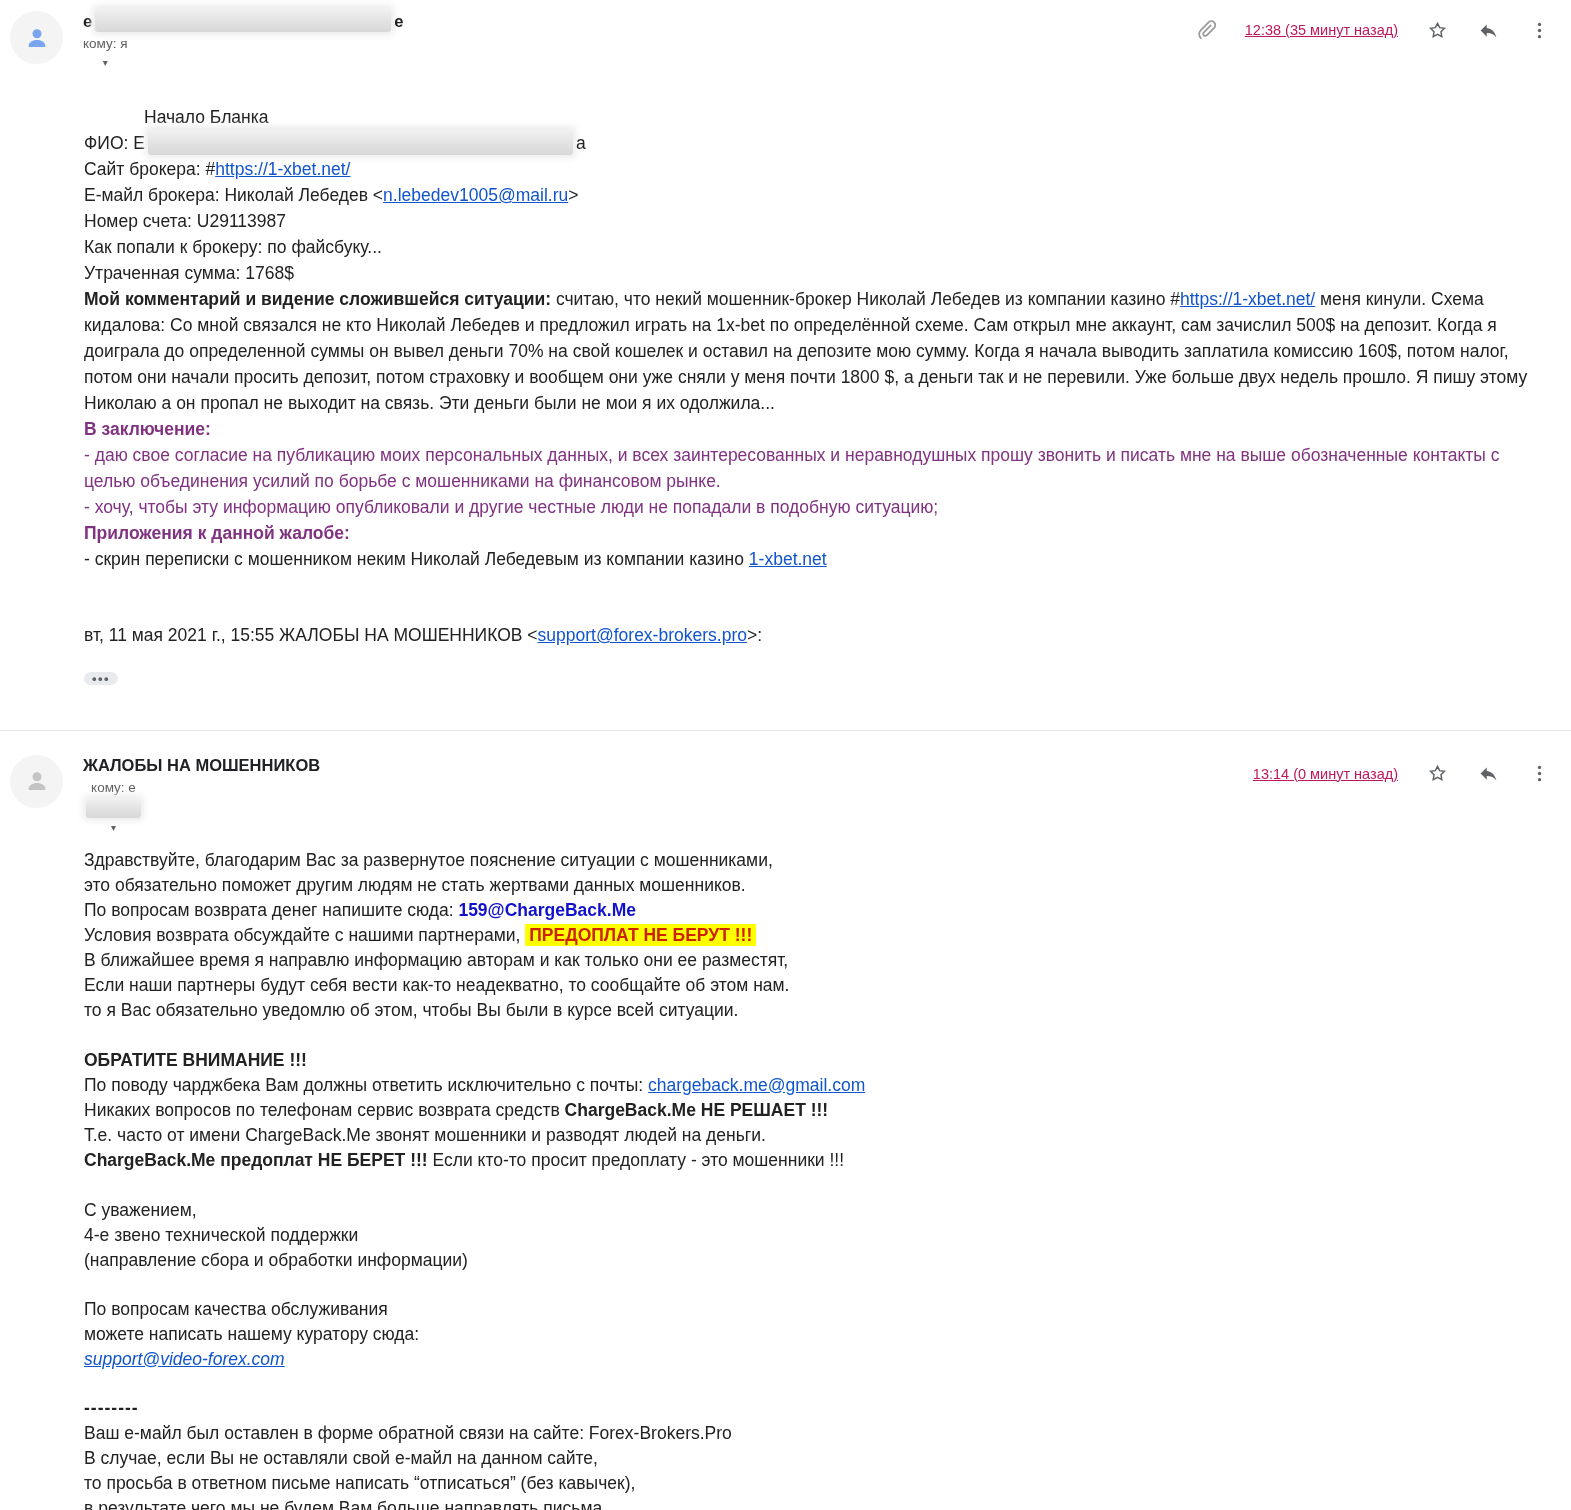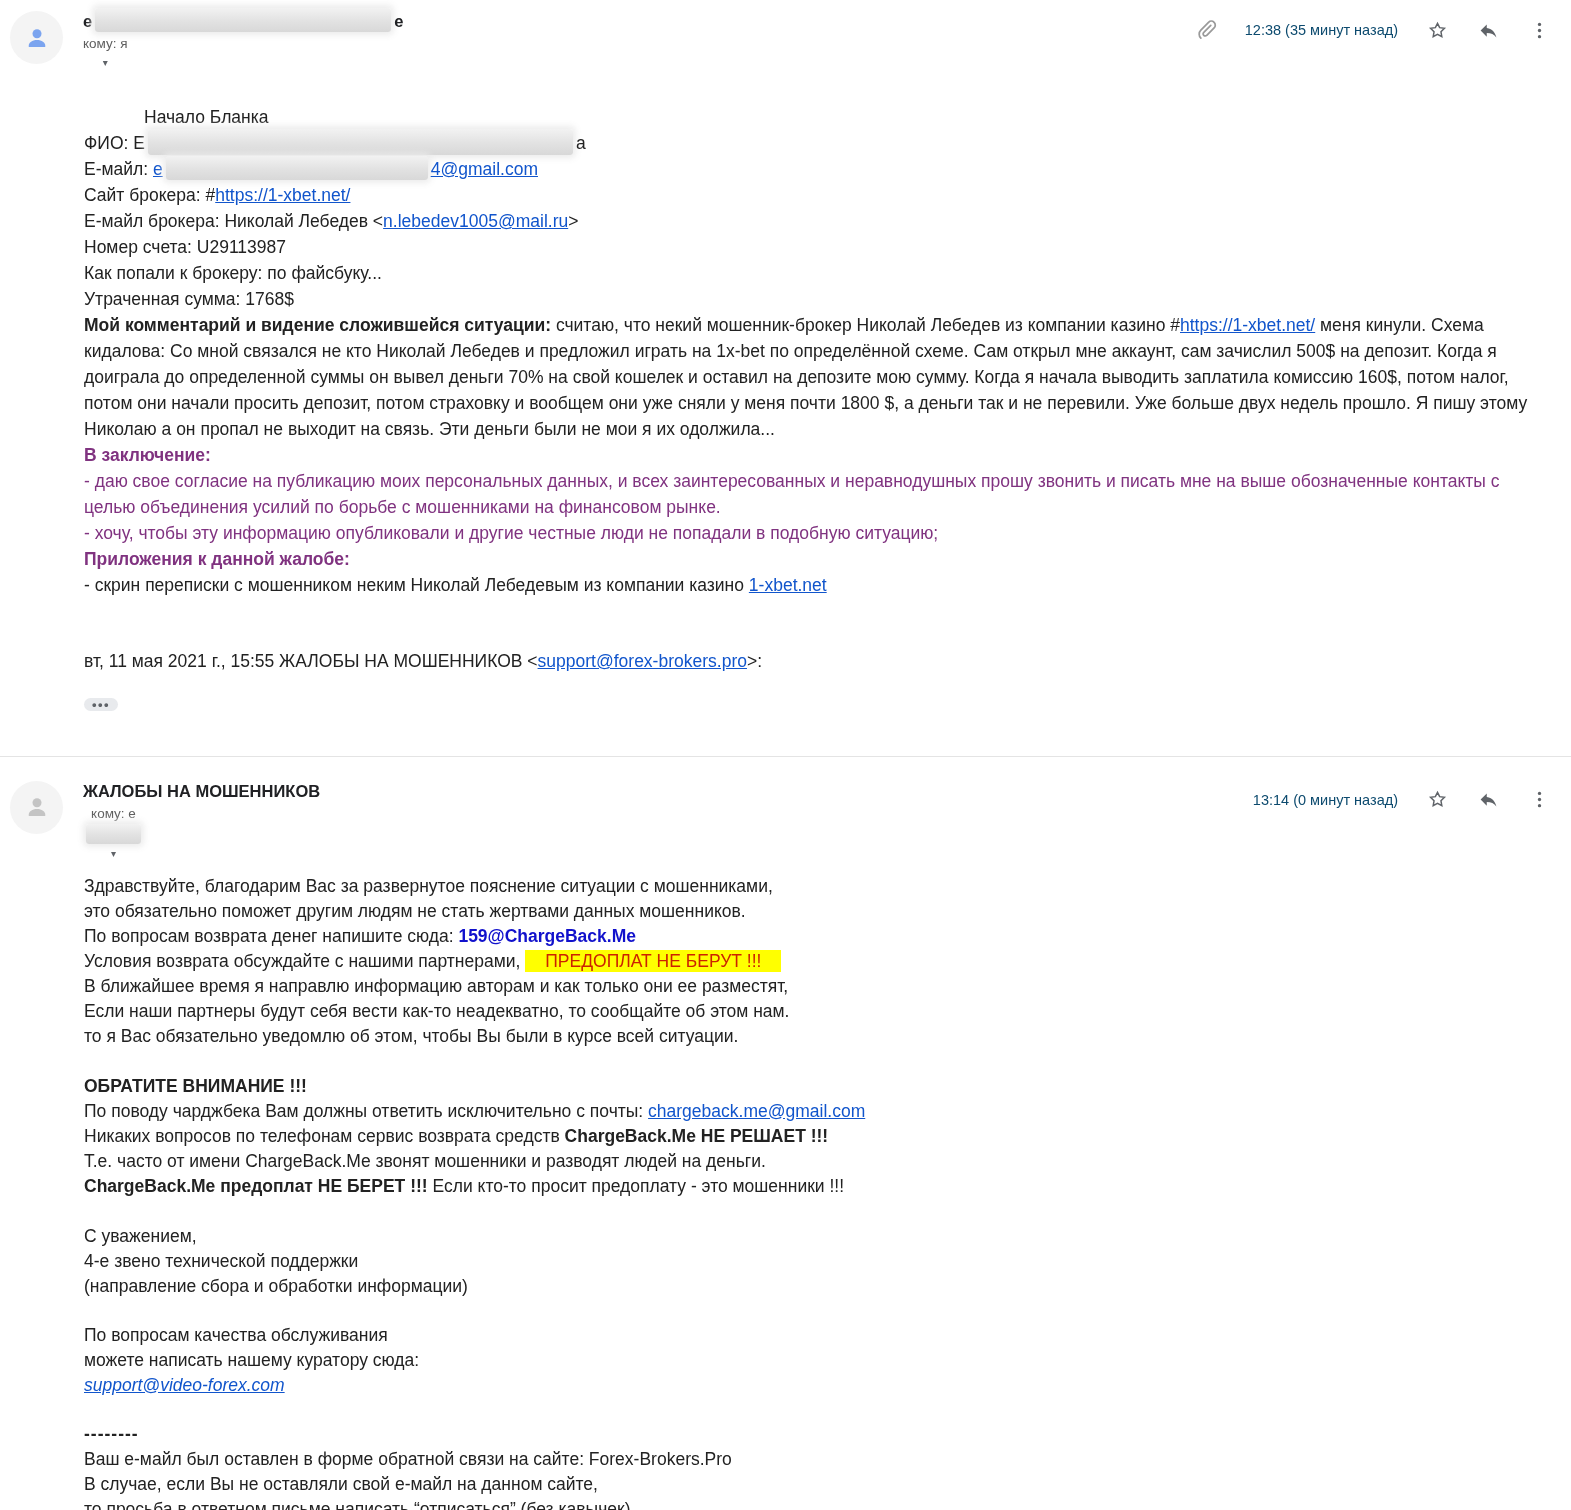--- a/index.html
+++ b/index.html
@@ -14,21 +14,21 @@
   }
   
   .email-header{display:flex;align-items:flex-start;padding:11px 20px 0 10px;}
   .avatar{width:53px;height:53px;border-radius:50%;background:#f4f4f4;display:flex;align-items:center;justify-content:center;flex:none;}
   .avatar svg{width:30px;height:30px;display:block;}
   .hdr-text{margin-left:20px;padding-top:1px;min-width:0;}
   .sender-name{font-size:16.5px;font-weight:bold;color:#202124;white-space:nowrap;display:flex;align-items:center;}
   .to-row{margin-top:5px;font-size:13.5px;color:#5e5e5e;display:flex;align-items:center;gap:7px;cursor:pointer;width:max-content;flex-direction:column;}
   .chevron{font-size:10px;color:#5f6368;line-height:1;}
   .hdr-meta{margin-left:auto;display:flex;align-items:center;gap:27px;padding-top:7px;color:#5e5e5e;flex:none;}
-  .meta-time{font-size:14.5px;white-space:nowrap;color:#0c4a6e;}
+  .meta-time{font-size:14.5px;white-space:nowrap;color:#be185d;text-decoration:underline;}
   .icon-btn{width:24px;height:24px;border:none;background:none;padding:0;cursor:pointer;display:flex;align-items:center;justify-content:center;}
   .icon-btn svg{width:21px;height:21px;display:block;}
   .clip svg{width:22px;height:22px;}
   
   .email1-body{margin:36px 32px 0 84px;font-size:17.5px;line-height:26px;}
   .email2-body{margin:15px 42px 0 84px;font-size:17.5px;line-height:25px;}
   .line{min-height:25px;}
   .indent{padding-left:60px;}
   p{margin:0;}
   a.link{color:var(--link-blue);text-decoration:underline;cursor:pointer;}
@@ -43,21 +43,21 @@
   .quote-line{margin-top:50px;}
   .trim-btn{
     display:inline-flex;align-items:center;justify-content:center;margin-top:24px;
     background:#e8eaed;color:#5f6368;border:none;border-radius:7px;height:13px;
     padding:0 8px;font-size:13px;letter-spacing:1.5px;line-height:0;cursor:pointer;font-weight:bold;
   }
   .divider{border:none;border-top:1px solid #e4e4e4;margin:40px 0 0;}
   .email2 .email-header{padding-top:24px;}
   .gap{height:25px;}
   .gap-lg{height:24px;}
-  .hl{background:var(--highlight-yellow);color:var(--alert-red);font-weight:normal;padding:1px 20px;}
+  .hl{background:var(--highlight-yellow);color:var(--alert-red);font-weight:bold;padding:1px 4px;}
   .cb{color:var(--chargeback-blue);font-weight:bold;}
   .it{}
   a.it-link{color:var(--link-blue);font-style:italic;text-decoration:underline;cursor:pointer;}
   .footer-sep{font-weight:bold;letter-spacing:1px;}
 </style>
 </head>
 <body>
 
 <section class="email email1">
   <header class="email-header">
@@ -106,23 +106,20 @@
   </header>
 
   <div class="email1-body">
     <div class="line indent">
       <span>Начало Бланка</span>
     </div>
     <div class="line">
       <span>ФИО: Е</span><span class="blur-box" style="width:425px"></span><span>а</span>
     </div>
     <div class="line">
-      <span>Е-майл: </span><a class="link"><span>e</span><span class="blur-box" style="width:262px;height:24px"></span><span>4@gmail.com</span></a>
-    </div>
-    <div class="line">
       <span>Сайт брокера: #</span><a class="link">https://1-xbet.net/</a>
     </div>
     <div class="line">
       <span>Е-майл брокера: Николай Лебедев &lt;</span><a class="link">n.lebedev1005@mail.ru</a><span>&gt;</span>
     </div>
     <div class="line">Номер счета: U29113987</div>
     <div class="line">Как попали к брокеру:  по файсбуку...</div>
     <div class="line">Утраченная сумма: 1768$</div>
 
     <p>

